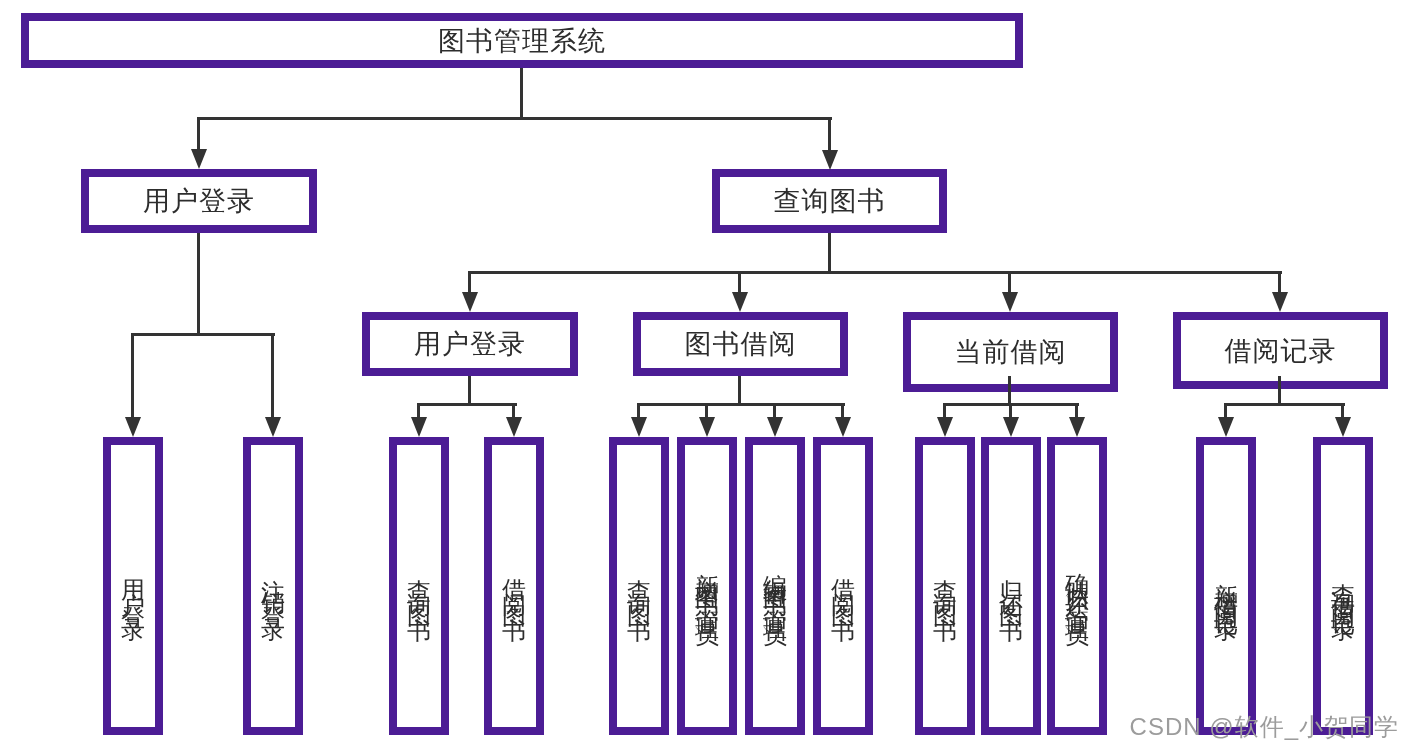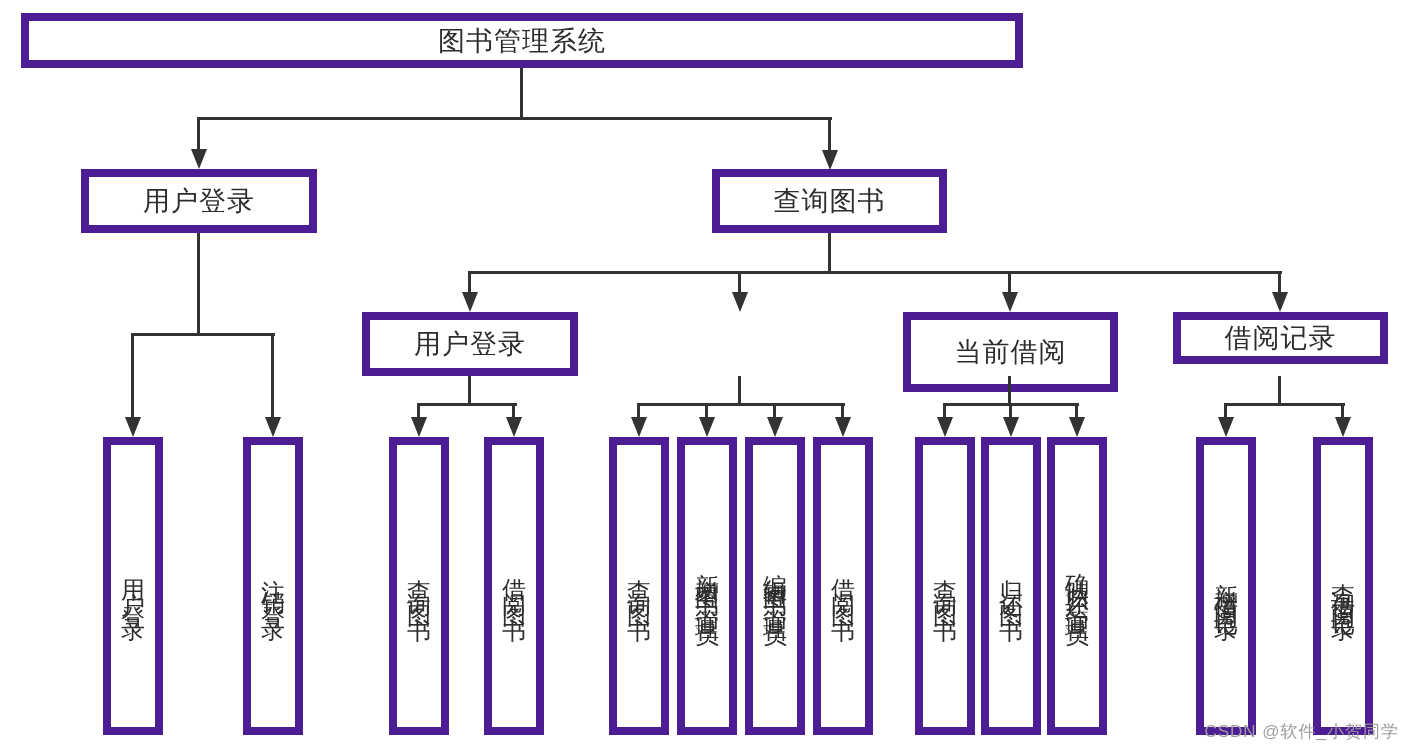--- a/index.html
+++ b/index.html
@@ -44,21 +44,21 @@
     height: 0;
     border-left: 8px solid transparent;
     border-right: 8px solid transparent;
     border-top: 20px solid #333333;
   }
   .watermark {
     position: absolute;
     right: 6px;
     bottom: 4px;
     color: #9c9c9c;
-    font-size: 17px;
+    font-size: 24px;
     letter-spacing: 1px;
     white-space: nowrap;
   }
 </style>
 </head>
 <body>
 
 <div class="canvas">
 
   <div class="box lvl" style="left:21px;top:13px;width:1002px;height:55px">
@@ -68,24 +68,27 @@
   <div class="box lvl" style="left:81px;top:169px;width:236px;height:64px">
     <span>用户登录</span>
   </div>
   <div class="box lvl" style="left:712px;top:169px;width:235px;height:64px">
     <span>查询图书</span>
   </div>
 
   <div class="box lvl" style="left:362px;top:312px;width:216px;height:64px">
     <span>用户登录</span>
   </div>
+  <div class="box lvl" style="left:633px;top:312px;width:215px;height:64px">
+    <span>图书借阅</span>
+  </div>
   <div class="box lvl" style="left:903px;top:312px;width:215px;height:80px">
     <span>当前借阅</span>
   </div>
-  <div class="box lvl" style="left:1173px;top:312px;width:215px;height:52px">
+  <div class="box lvl" style="left:1173px;top:312px;width:215px;height:77px">
     <span>借阅记录</span>
   </div>
 
   <div class="box leaf" style="left:103px;top:437px;width:60px;height:298px">
     <span class="wide">用户登录</span>
   </div>
   <div class="box leaf" style="left:243px;top:437px;width:60px;height:298px">
     <span class="wide">注销登录</span>
   </div>
 

